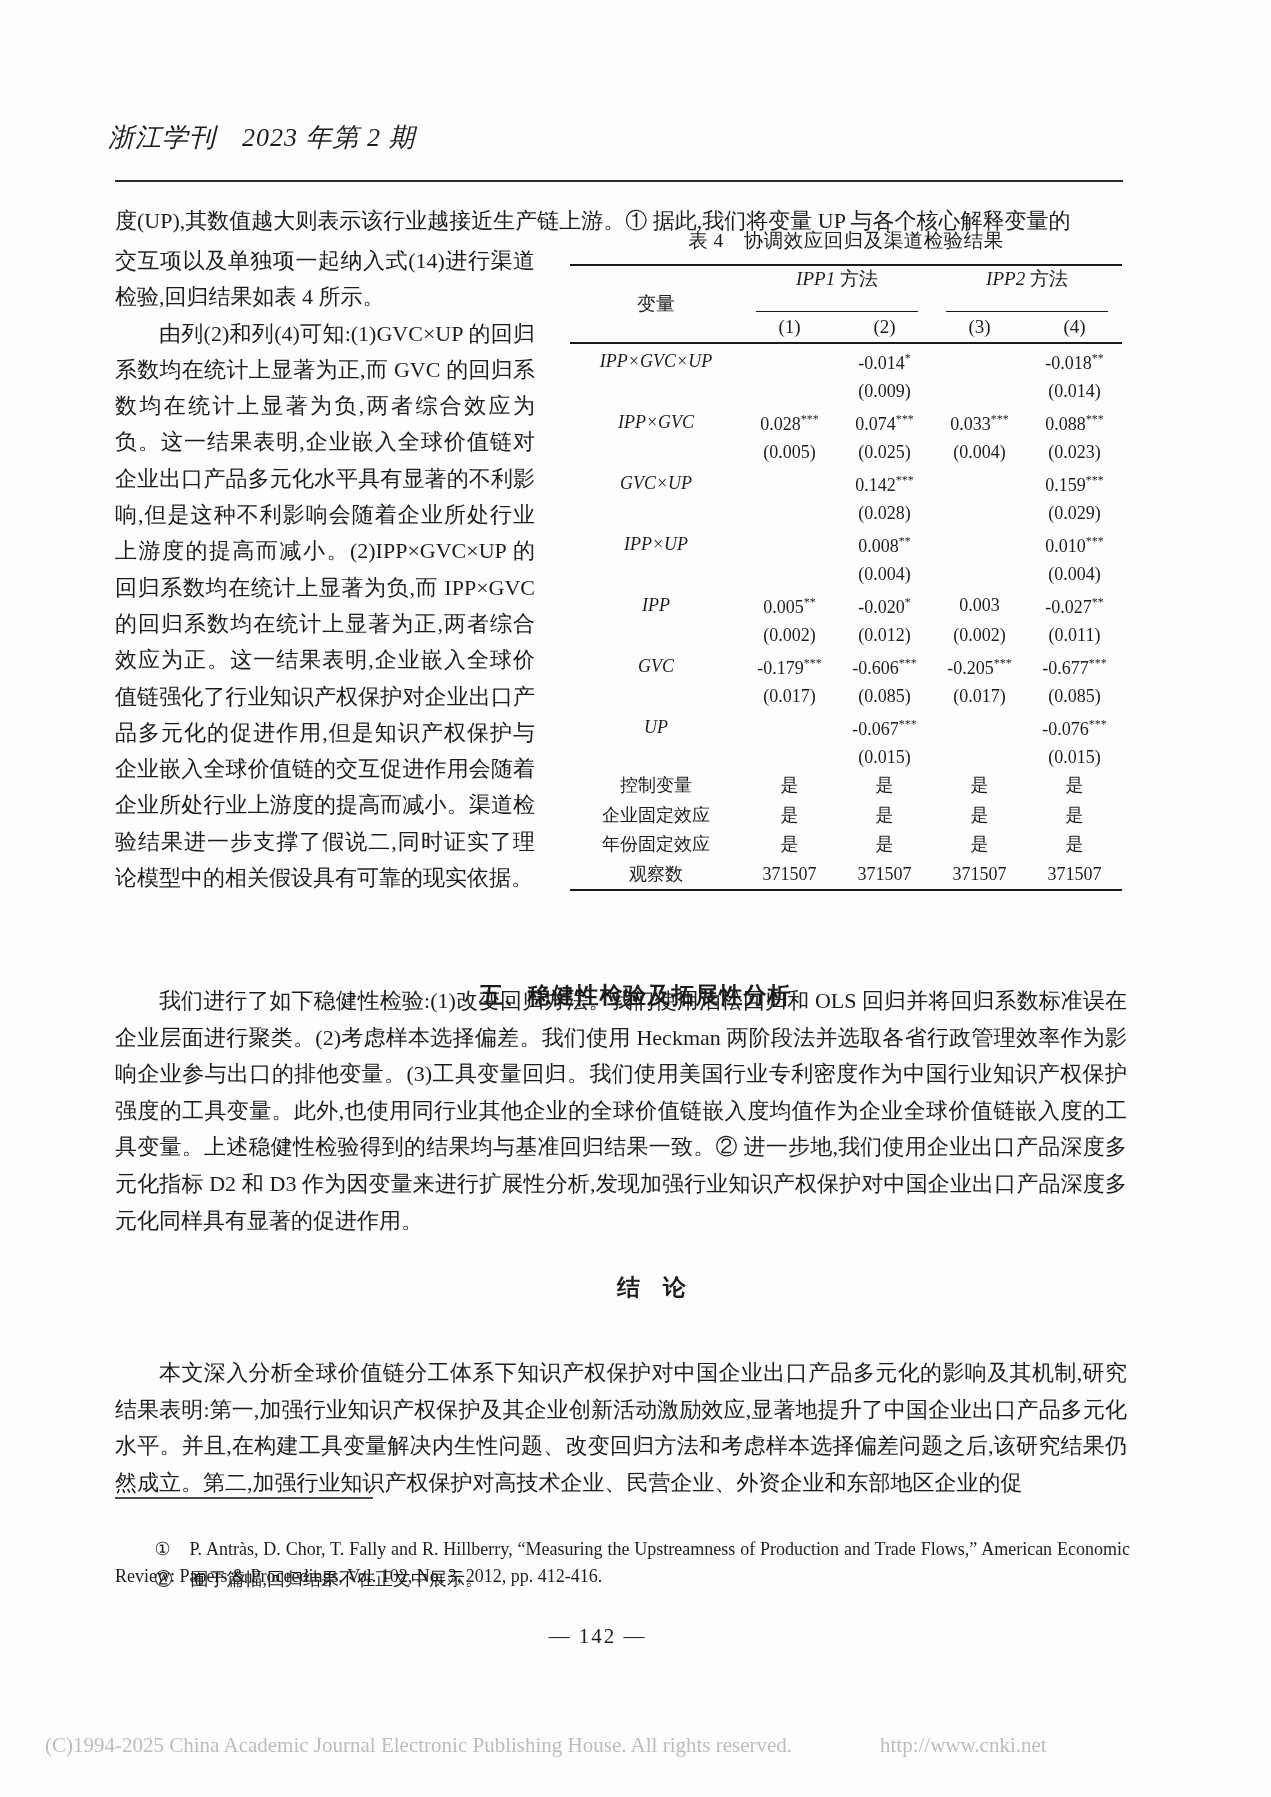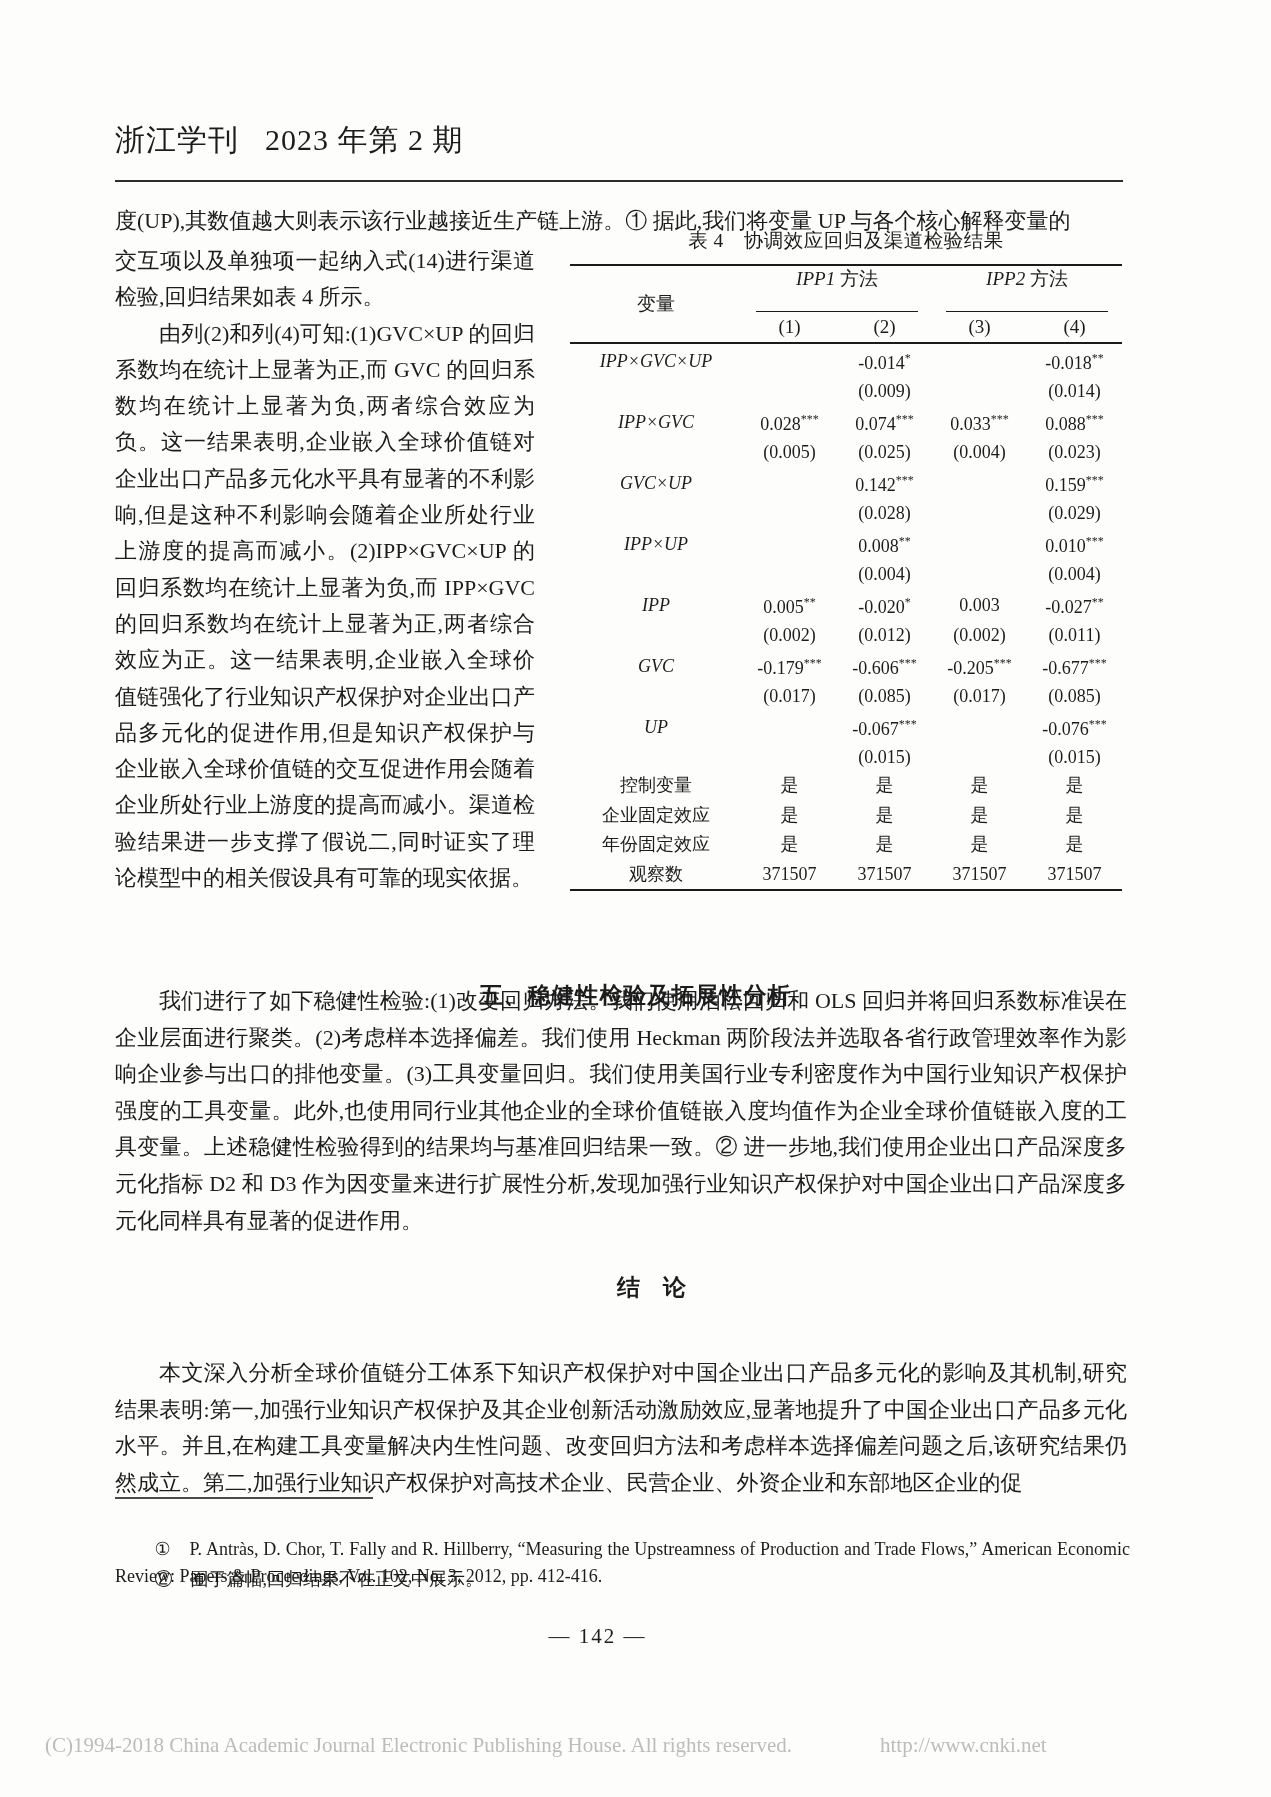--- a/index.html
+++ b/index.html
@@ -3,21 +3,21 @@
 <meta charset="utf-8">
 <style>
   html,body{margin:0;padding:0;}
   body{
     width:1271px;height:1797px;position:relative;background:#fdfdfc;
     font-family:"Liberation Serif","DejaVu Serif",serif;color:#1c1c1c;
     overflow:hidden;
   }
   .abs{position:absolute;}
   
-  .journal-head{top:120px;left:115px;font-size:30px;letter-spacing:1px;}
+  .journal-head{top:120px;left:108px;font-size:26px;letter-spacing:1px;font-style:italic;}
   .journal-head .issue{margin-left:26px;}
   .head-rule{top:180px;left:115px;width:1008px;height:2px;background:#2c2c2c;}
   
   .intro{top:205px;left:115px;width:1012px;font-size:22px;line-height:32px;white-space:nowrap;}
   
   .leftcol{top:243px;left:115px;width:420px;font-size:22px;line-height:36.3px;text-align:justify;}
   .leftcol p{margin:0;}
   .leftcol p.ind{text-indent:2em;}
   
   .tablewrap{top:227px;left:570px;width:552px;}
@@ -231,14 +231,14 @@
 
 <div class="abs concl-head">结　论</div>
 <div class="abs para paraC">本文深入分析全球价值链分工体系下知识产权保护对中国企业出口产品多元化的影响及其机制,研究结果表明:第一,加强行业知识产权保护及其企业创新活动激励效应,显著地提升了中国企业出口产品多元化水平。并且,在构建工具变量解决内生性问题、改变回归方法和考虑样本选择偏差问题之后,该研究结果仍然成立。第二,加强行业知识产权保护对高技术企业、民营企业、外资企业和东部地区企业的促</div>
 
 <div class="abs fn-rule"></div>
 <div class="abs fn fn1">①　P. Antràs, D. Chor, T. Fally and R. Hillberry, “Measuring the Upstreamness of Production and Trade Flows,” American Economic Review: Papers &amp; Proceedings, Vol. 102, No. 3, 2012, pp. 412-416.</div>
 <div class="abs fn fn2">②　囿于篇幅,回归结果不在正文中展示。</div>
 
 <div class="abs pagenum">— 142 —</div>
 
-<div class="abs wm wm-copy">(C)1994-2018 China Academic Journal Electronic Publishing House. All rights reserved.</div>
+<div class="abs wm wm-copy">(C)1994-2025 China Academic Journal Electronic Publishing House. All rights reserved.</div>
 <div class="abs wm wm-url">http://www.cnki.net</div>
 
 </body></html>

